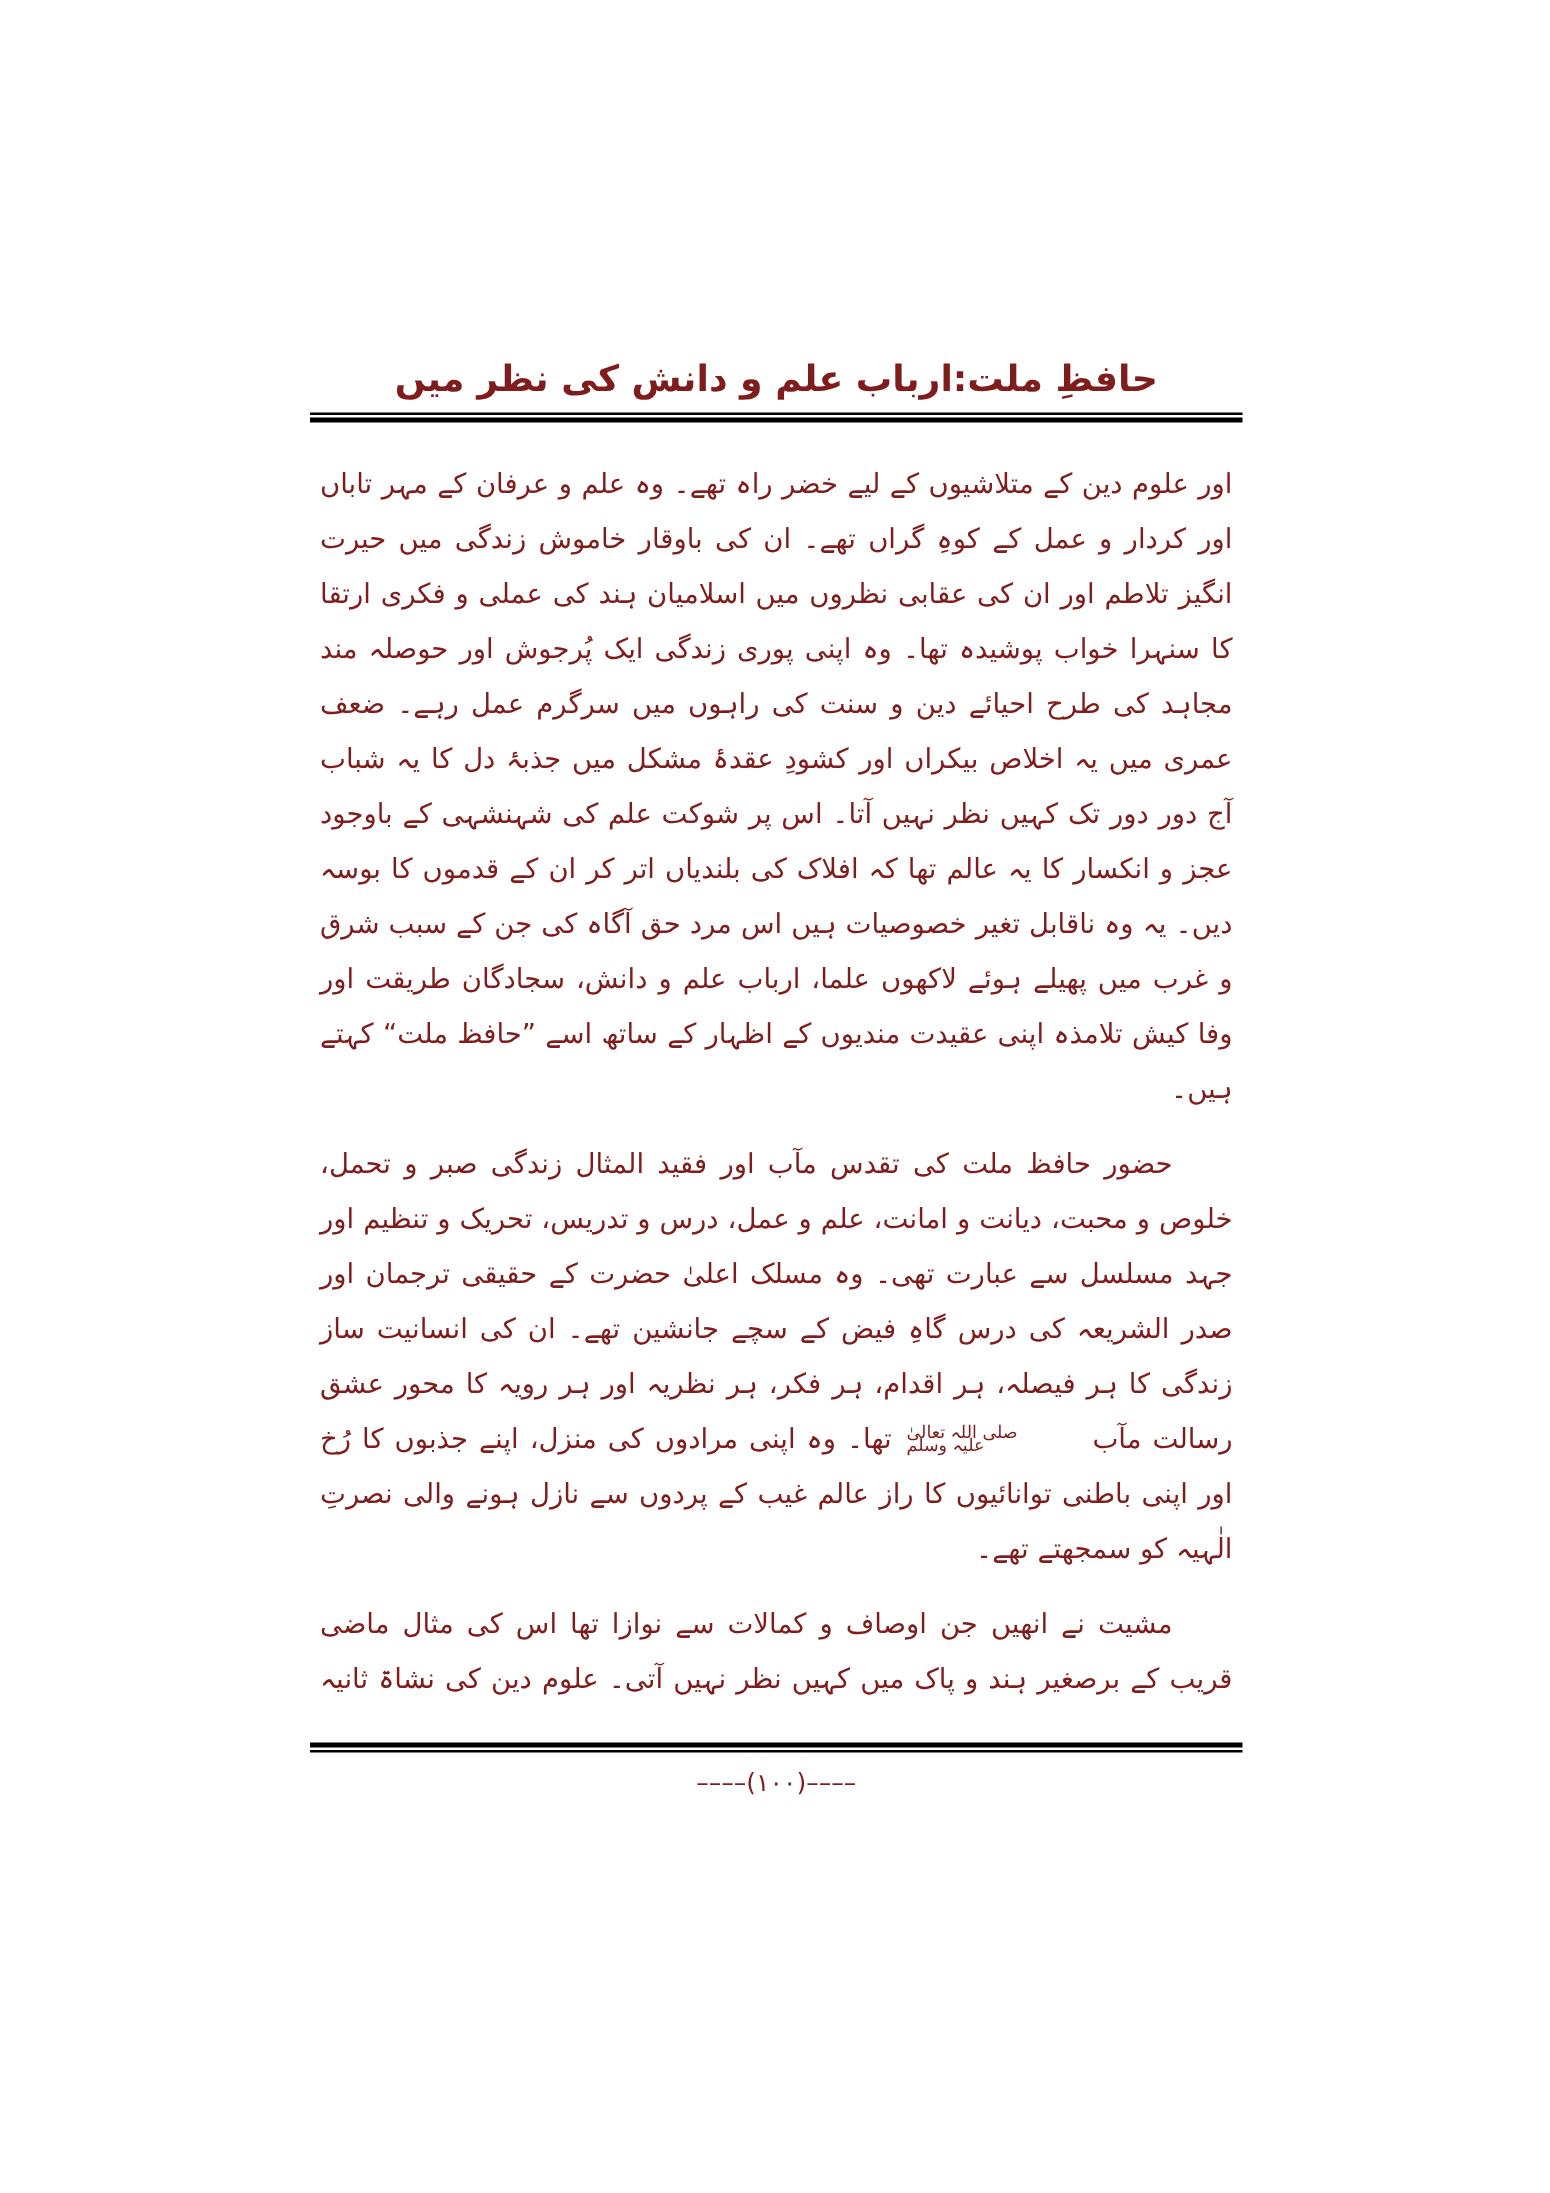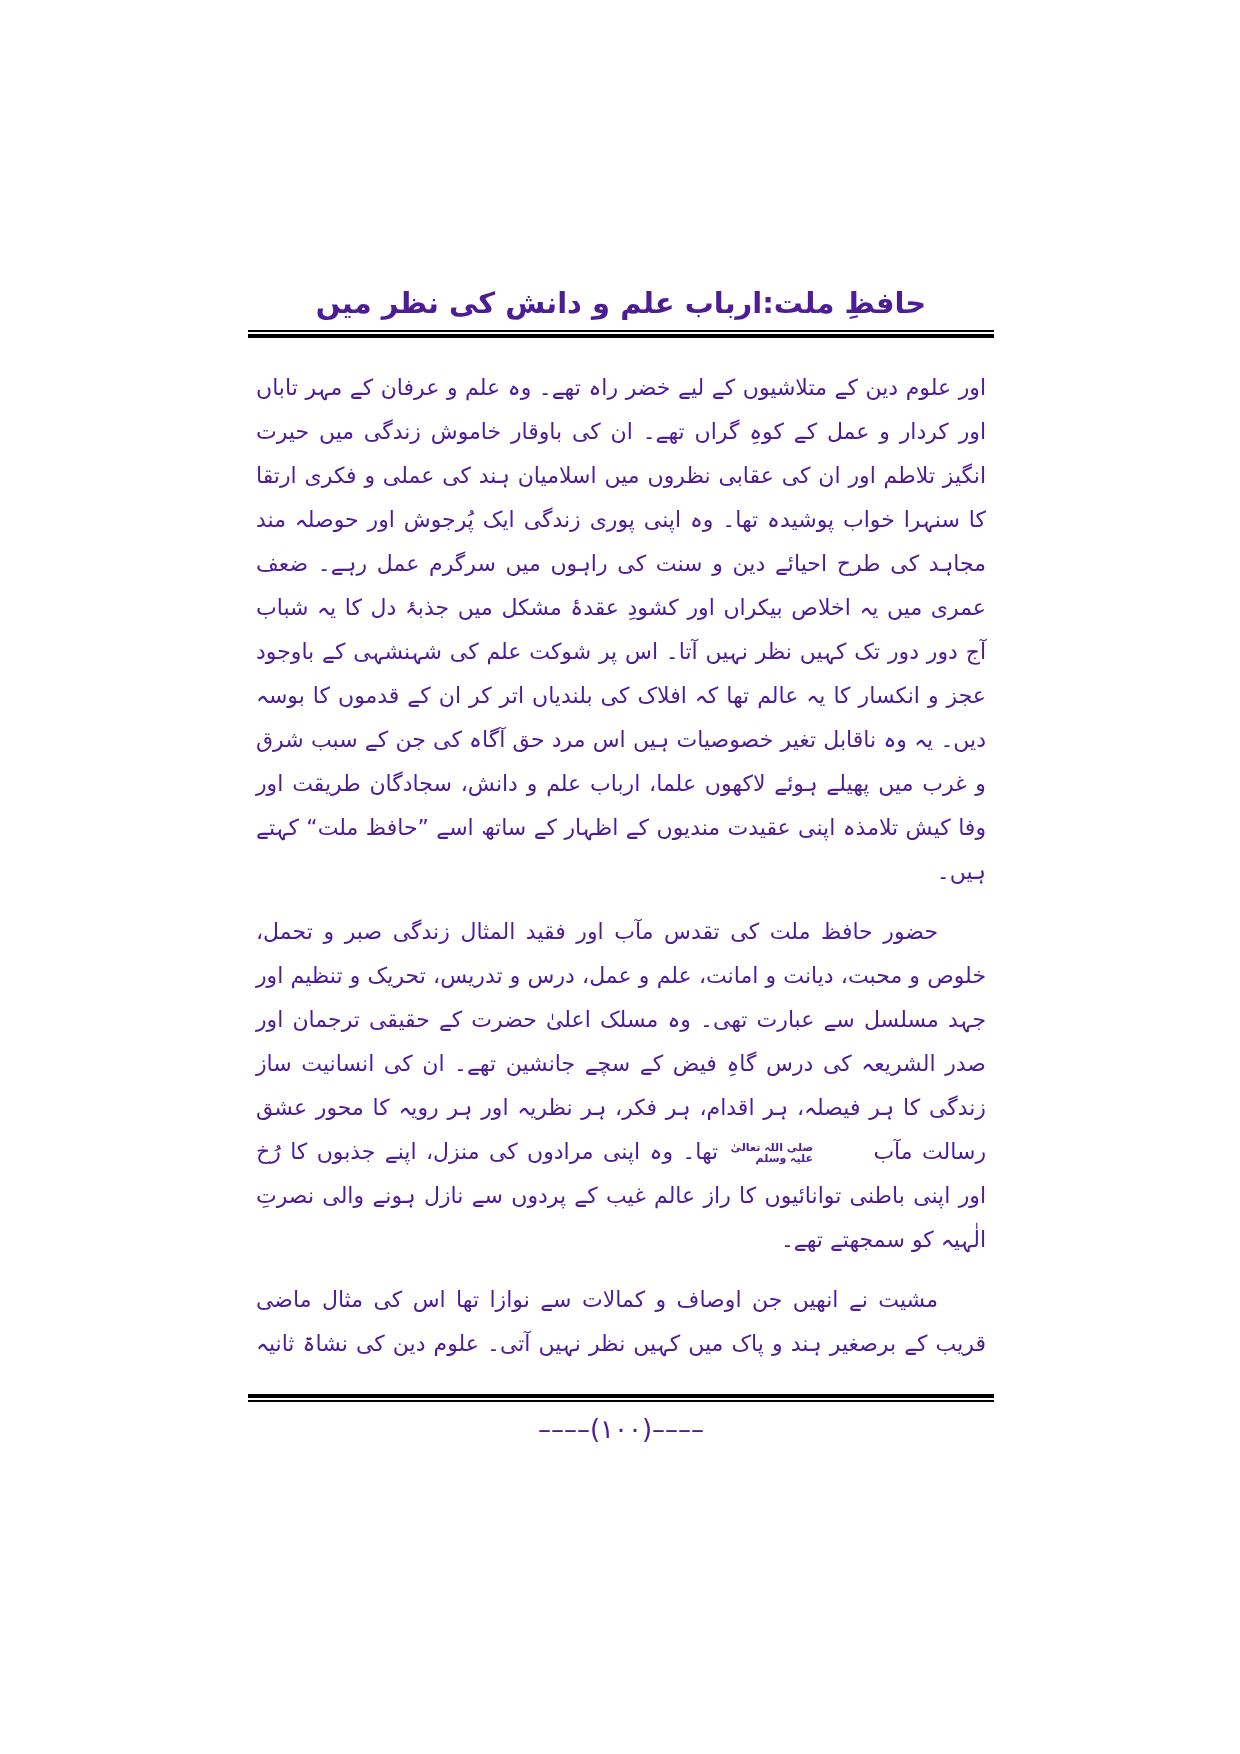--- a/index.html
+++ b/index.html
@@ -1,21 +1,21 @@
 <!DOCTYPE html>
 <html lang="ur"><head>
 <meta charset="utf-8">
 <style>
   html, body { margin: 0; padding: 0; background: #ffffff; }
   .page {
     position: relative;
     width: 1240px;
     height: 1754px;
     background: #ffffff;
-    color: #4c1d95;
+    color: #7f1d1d;
     font-family: "DejaVu Sans", sans-serif;
     overflow: hidden;
   }
   .content {
     position: absolute;
     top: 286px;
     left: 240px;
     width: 762px;
   }
   .title {
@@ -37,38 +37,38 @@
     font-size: 22px;
     line-height: 44px;
     margin-top: 12px;
     max-height: 1022px;
     overflow: hidden;
   }
   .para { margin: 16px; }
   .para.indent { text-indent: 48px; }
   .seal {
     display: inline-block;
-    text-align: right;
-    font-size: 11px;
+    text-align: left;
+    font-size: 14px;
     line-height: 11px;
-    font-weight: bold;
+    font-weight: normal;
     vertical-align: middle;
     margin: 0 3px;
   }
   .seal .seal-line { display: block; }
   .footer {
     position: absolute;
     top: 1394px;
     left: 240px;
     width: 762px;
   }
   .page-number {
     direction: ltr;
     text-align: center;
-    font-size: 26px;
+    font-size: 20px;
     margin-top: 12px;
     letter-spacing: 1px;
   }
 </style>
 </head>
 <body>
 
 <div class="page">
   <div class="content">
 

